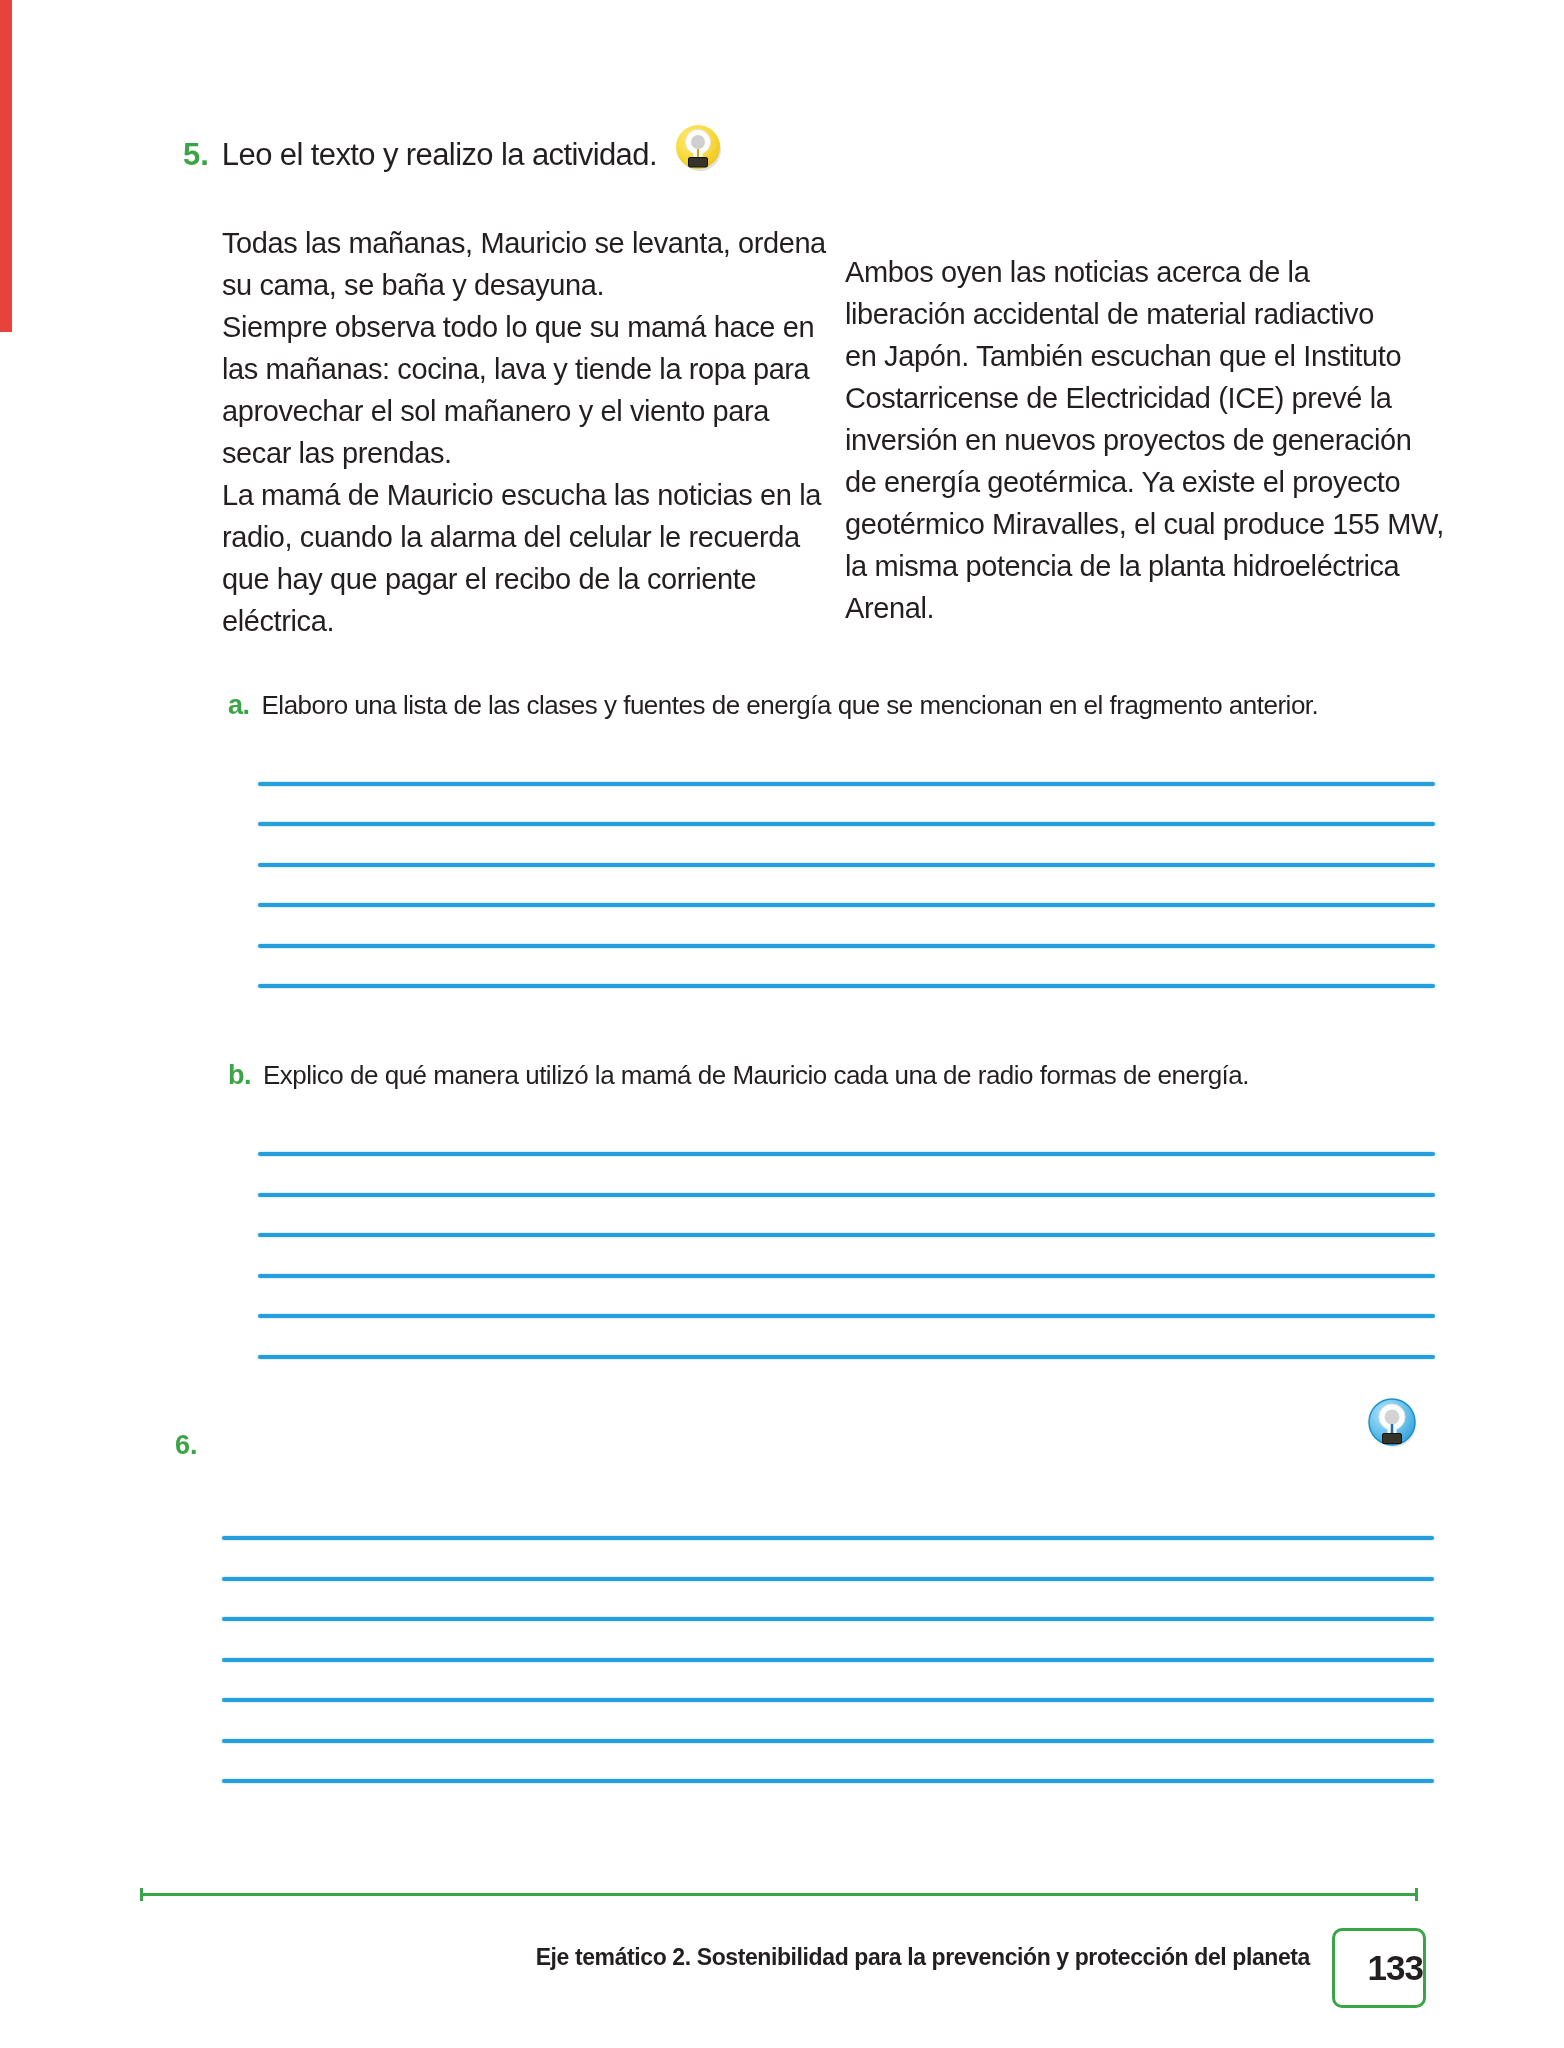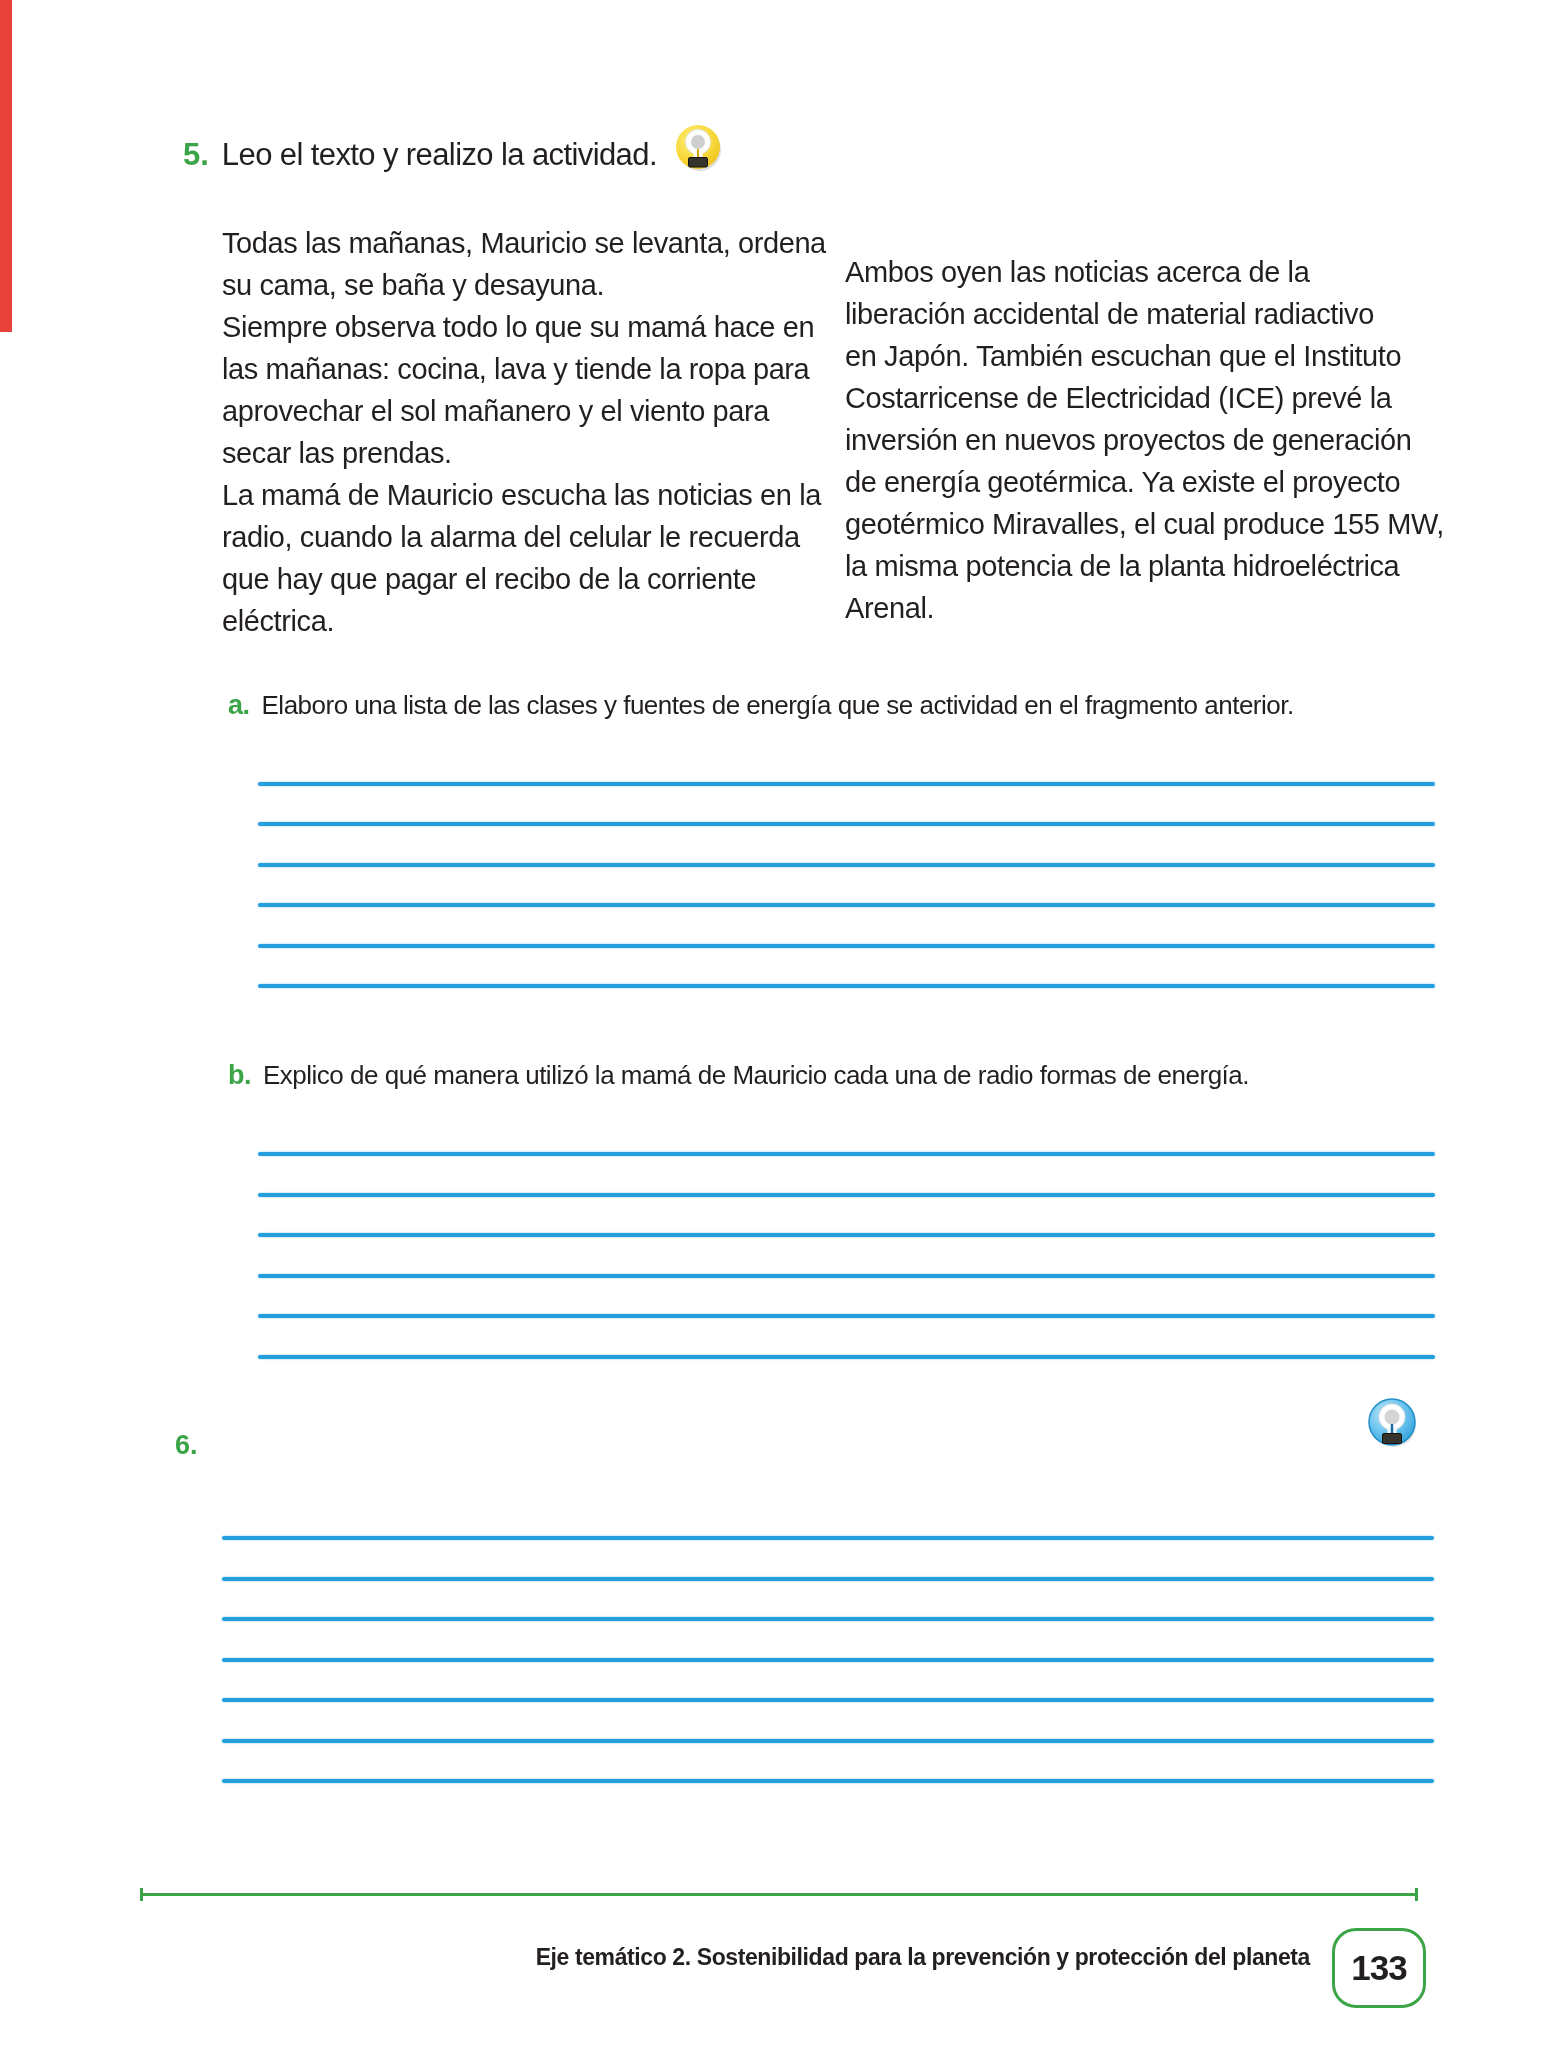--- a/index.html
+++ b/index.html
@@ -67,22 +67,22 @@
   }
   .green-rule .tick.left{left:0;}
   .green-rule .tick.right{right:0;}
   .footer-text{
     position:absolute;left:400px;top:1944px;width:910px;
     text-align:right;font-size:23px;font-weight:700;letter-spacing:-0.4px;
     white-space:nowrap;
   }
   .page-box{
     position:absolute;left:1332px;top:1928px;width:88px;height:74px;
-    border:3px solid #3ba447;border-radius:24px;background:#ffffff;
-    display:flex;align-items:center;justify-content:center;
+    border:3px solid #3ba447;border-radius:10px;background:#ffffff;
+    display:flex;align-items:center;justify-content:flex-end;
   }
   .page-box .num{
     font-size:35px;font-weight:700;letter-spacing:-1px;
   }
 </style>
 </head>
 <body>
 
 <div class="page">
 
@@ -126,21 +126,21 @@
 en Japón. También escuchan que el Instituto
 Costarricense de Electricidad (ICE) prevé la
 inversión en nuevos proyectos de generación
 de energía geotérmica. Ya existe el proyecto
 geotérmico Miravalles, el cual produce 155 MW,
 la misma potencia de la planta hidroeléctrica
 Arenal.</div>
 
   <div class="sub-q" id="question-a">
     <span class="q-letter">a.</span>
-    <span class="q-text">Elaboro una lista de las clases y fuentes de energía que se actividad en el fragmento anterior.</span>
+    <span class="q-text">Elaboro una lista de las clases y fuentes de energía que se mencionan en el fragmento anterior.</span>
   </div>
 
   <div class="rule ab" style="top:782px"></div>
   <div class="rule ab" style="top:822px"></div>
   <div class="rule ab" style="top:863px"></div>
   <div class="rule ab" style="top:903px"></div>
   <div class="rule ab" style="top:944px"></div>
   <div class="rule ab" style="top:984px"></div>
 
   <div class="sub-q" id="question-b">

